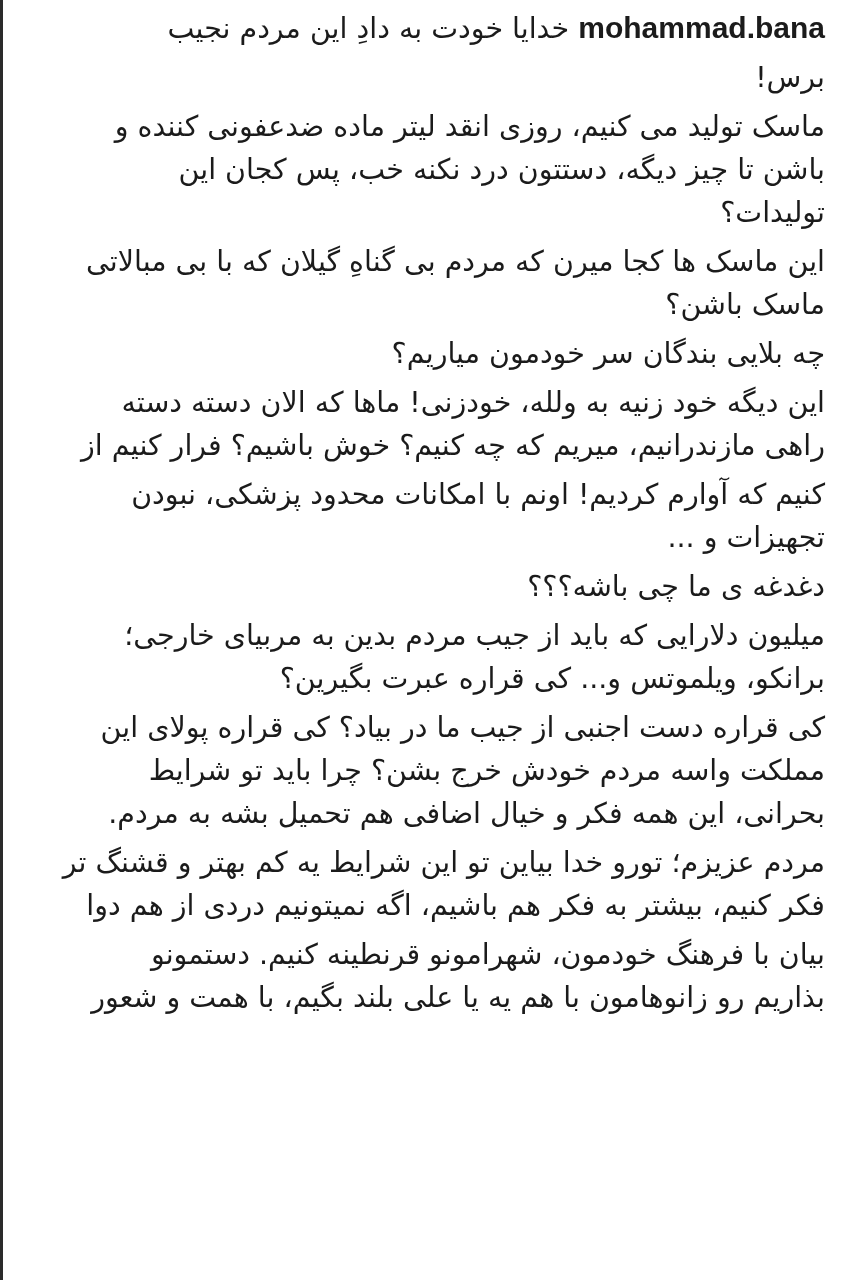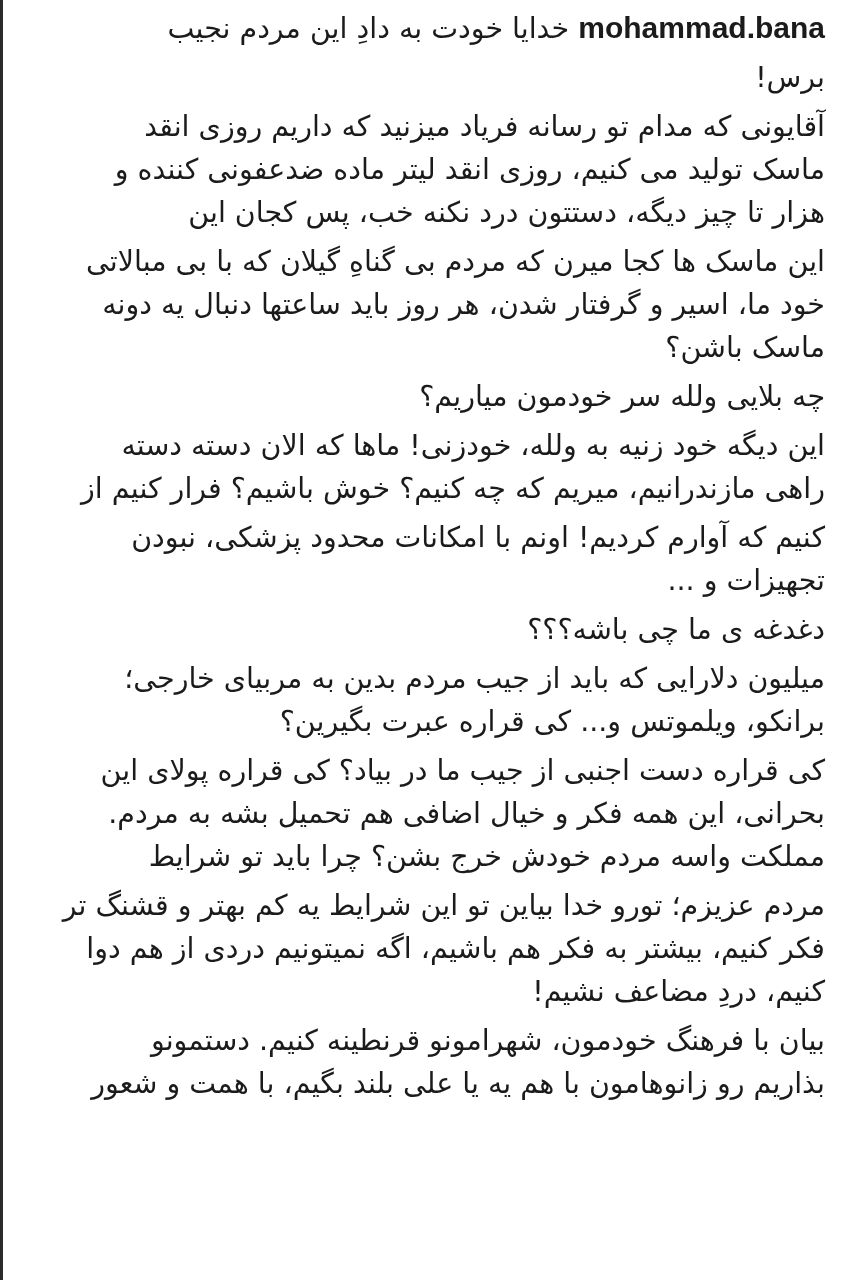--- a/index.html
+++ b/index.html
@@ -33,55 +33,53 @@
 
 <div class="caption">
   <div class="para">
     <span class="line"><span class="username">mohammad.bana</span> <span>خدایا خودت به دادِ این مردم نجیب</span></span>
   </div>
   <div id="paras">
       <div class="para">
         <span class="line">برس!</span>
       </div>
       <div class="para">
-        <span class="line">آقایونی که مدام تو رسانه فریاد میزنید که داریم روزی انقد</span>
         <span class="line">ماسک تولید می کنیم، روزی انقد لیتر ماده ضدعفونی کننده و</span>
-        <span class="line">هزار تا چیز دیگه، دستتون درد نکنه خب، پس کجان این</span>
+        <span class="line">باشن تا چیز دیگه، دستتون درد نکنه خب، پس کجان این</span>
+        <span class="line">تولیدات؟</span>
       </div>
       <div class="para">
         <span class="line">این ماسک ها کجا میرن که مردم بی گناهِ گیلان که با بی مبالاتی</span>
-        <span class="line">خود ما، اسیر و گرفتار شدن، هر روز باید ساعتها دنبال یه دونه</span>
         <span class="line">ماسک باشن؟</span>
       </div>
       <div class="para">
-        <span class="line">چه بلایی ولله سر خودمون میاریم؟</span>
+        <span class="line">چه بلایی بندگان سر خودمون میاریم؟</span>
       </div>
       <div class="para">
         <span class="line">این دیگه خود زنیه به ولله، خودزنی! ماها که الان دسته دسته</span>
         <span class="line">راهی مازندرانیم، میریم که چه کنیم؟ خوش باشیم؟ فرار کنیم از</span>
       </div>
       <div class="para">
         <span class="line">کنیم که آوارم کردیم! اونم با امکانات محدود پزشکی، نبودن</span>
         <span class="line">تجهیزات و ...</span>
       </div>
       <div class="para">
         <span class="line">دغدغه ی ما چی باشه؟؟؟</span>
       </div>
       <div class="para">
         <span class="line">میلیون دلارایی که باید از جیب مردم بدین به مربیای خارجی؛</span>
         <span class="line">برانکو، ویلموتس و... کی قراره عبرت بگیرین؟</span>
       </div>
       <div class="para">
         <span class="line">کی قراره دست اجنبی از جیب ما در بیاد؟ کی قراره پولای این</span>
+        <span class="line">مملکت واسه مردم خودش خرج بشن؟ چرا باید تو شرایط</span>
         <span class="line">بحرانی، این همه فکر و خیال اضافی هم تحمیل بشه به مردم.</span>
-        <span class="line">مملکت واسه مردم خودش خرج بشن؟ چرا باید تو شرایط</span>
       </div>
       <div class="para">
         <span class="line">مردم عزیزم؛ تورو خدا بیاین تو این شرایط یه کم بهتر و قشنگ تر</span>
         <span class="line">فکر کنیم، بیشتر به فکر هم باشیم، اگه نمیتونیم دردی از هم دوا</span>
-        <span class="line">کنیم، دردِ مضاعف نشیم!</span>
       </div>
       <div class="para">
         <span class="line">بیان با فرهنگ خودمون، شهرامونو قرنطینه کنیم. دستمونو</span>
         <span class="line">بذاریم رو زانوهامون با هم یه یا علی بلند بگیم، با همت و شعور</span>
       </div>
     </div>
 </div>
 
 </body></html>

